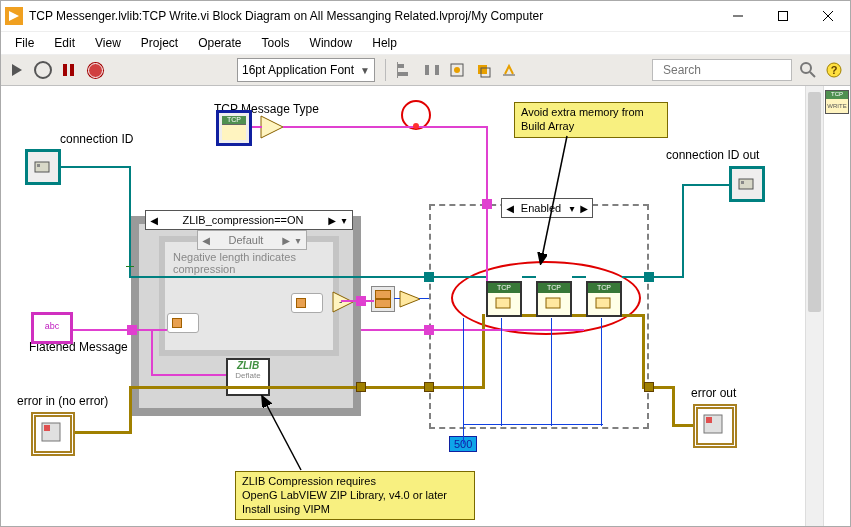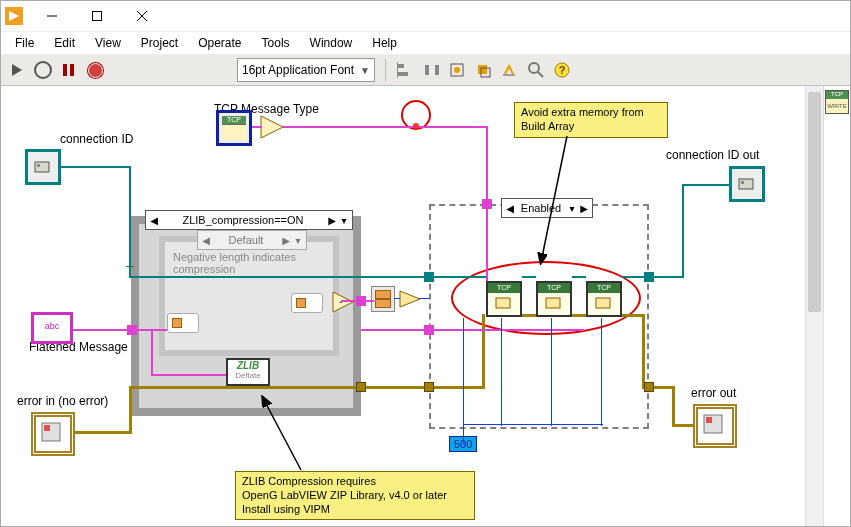--- a/index.html
+++ b/index.html
@@ -221,21 +221,21 @@
     width: 36px; height: 36px;
     background: #ffffe8;
     border: 2px solid #333;
     box-sizing: border-box;
     display:flex; flex-direction:column;
   }
   .subvi .hdr { height: 10px; background: #387838; font-size:7px; color:#fff; text-align:center; line-height:10px; overflow:hidden;}
   .subvi .body { flex:1; display:flex; align-items:center; justify-content:center; font-size:8px; color:#555; }
   .zlib-node {
     position: absolute;
-    width: 44px; height: 28px;
+    width: 44px; height: 38px;
     background: #fff;
     border: 2px solid #333;
     box-sizing: border-box;
     display:flex; flex-direction:column;
   }
   .zlib-node .t { color:#409040; font-weight:bold; font-style:italic; font-size:10px; text-align:center;}
   .zlib-node .b { color:#888; font-size:8px; text-align:center;}
   .const-box {
     position:absolute;
     background:#0ea5e9;
@@ -333,20 +333,21 @@
 <body>
 
 <div class="window">
 
   <div class="titlebar">
     <div class="app-icon">
       <svg width="12" height="12" viewBox="0 0 12 12">
           <polygon points="1,1 11,6 1,11" fill="#fff"></polygon>
         </svg>
     </div>
+    <div class="title">TCP Messenger.lvlib:TCP Write.vi Block Diagram on All Messanging Related.lvproj/My Computer</div>
     <div class="win-controls">
       <div class="win-btn">
         <svg width="10" height="10">
             <line x1="0" y1="5" x2="10" y2="5" stroke="#000"></line>
           </svg>
       </div>
       <div class="win-btn">
         <svg width="10" height="10">
             <rect x="0.5" y="0.5" width="9" height="9" fill="none" stroke="#000"></rect>
           </svg>
@@ -418,20 +419,26 @@
           <rect x="6" y="6" width="9" height="9" fill="none" stroke="#555"></rect>
         </svg>
     </div>
     <div class="tool-btn">
        <svg width="18" height="16">
           <path d="M4 12 L8 4 L12 12" fill="none" stroke="#e8a000" stroke-width="2"></path>
           <line x1="2" y1="13" x2="14" y2="13" stroke="#555"></line>
         </svg>
     </div>
 
+    <div class="search-box">
+      <svg width="10" height="10">
+          <polyline points="2,3 5,7 8,3" fill="none" stroke="#888"></polyline>
+        </svg>
+      <input placeholder="Search" style="">
+    </div>
     <div class="tool-btn">
       <svg width="16" height="16">
           <circle cx="6" cy="6" r="5" fill="none" stroke="#777" stroke-width="2"></circle>
           <line x1="10" y1="10" x2="15" y2="15" stroke="#777" stroke-width="2"></line>
         </svg>
     </div>
     <div class="tool-btn">
       <svg width="16" height="16">
           <circle cx="8" cy="8" r="7" fill="#ffe040" stroke="#a08000"></circle>
           <text x="8" y="12" text-anchor="middle" font-size="11" font-weight="bold" fill="#604000">?</text>

